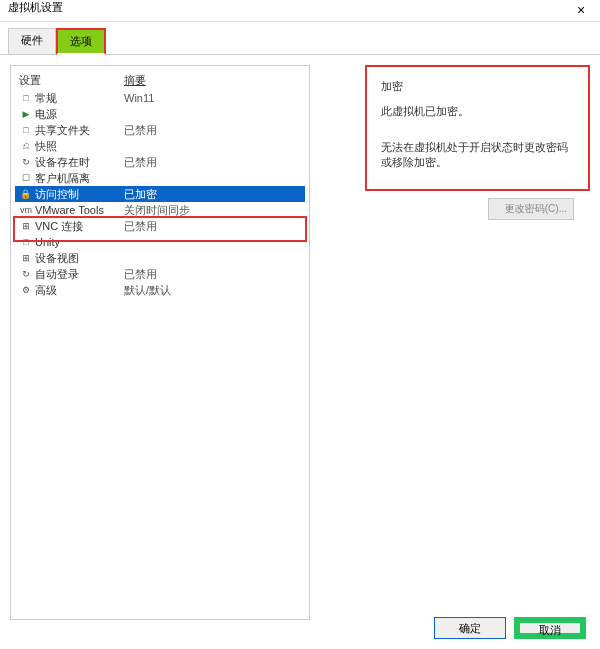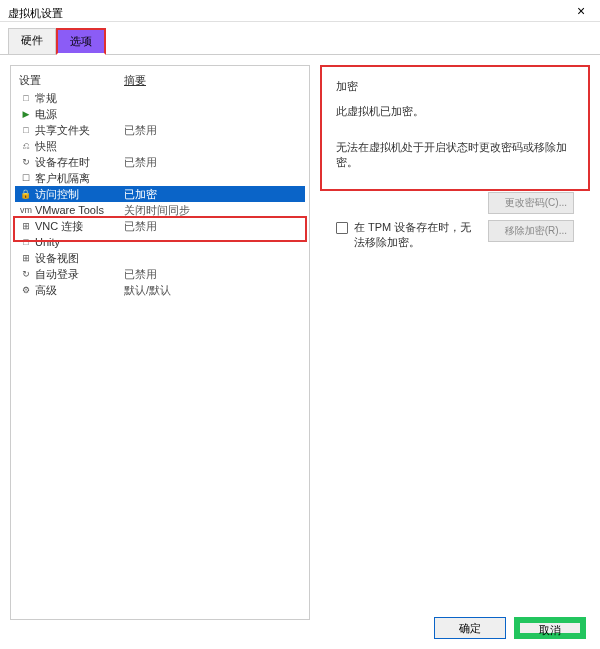--- a/index.html
+++ b/index.html
@@ -1,39 +1,39 @@
 <!DOCTYPE html>
 <html><head>
 <meta charset="utf-8">
 <style>
   * { box-sizing: border-box; margin: 0; padding: 0; }
   body { font-family: "Microsoft YaHei", Tahoma, sans-serif; font-size: 11px; background: #fff; width: 600px; height: 649px; overflow: hidden; }
-  .titlebar { display: flex; justify-content: space-between; align-items: flex-end; height: 22px; padding: 0 4px 0 8px; border-bottom: 1px solid #e0e0e0; }
+  .titlebar { display: flex; justify-content: space-between; align-items: flex-start; height: 22px; padding: 0 4px 0 8px; border-bottom: 1px solid #e0e0e0; }
   .close-btn { width: 30px; height: 20px; display: flex; align-items: center; justify-content: center; font-size: 14px; cursor: pointer; }
   .tabs { display: flex; padding: 6px 8px 0 8px; border-bottom: 1px solid #ccc; }
   .tab { padding: 4px 12px; border: 1px solid #ccc; border-bottom: none; background: #f0f0f0; cursor: pointer; font-size: 11px; text-align: center; }
-  .tab.active { background: #8b5cf6; border: 2px solid #e03030; border-bottom: 2px solid #fff; margin-bottom: -1px; font-weight: 500; }
-  .content { display: flex; padding: 10px; height: 575px; }
+  .tab.active { background: #84cc16; border: 2px solid #e03030; border-bottom: 2px solid #fff; margin-bottom: -1px; font-weight: 500; }
+  .content { display: flex; padding: 10px; height: 575px; gap: 45px; }
   .left-pane { width: 300px; border: 1px solid #ccc; padding: 4px; background: #fff; position: relative; }
   .list-header { display: flex; height: 20px; align-items: center; padding: 0 4px; font-size: 11px; color: #333; }
   .col-setting { width: 105px; }
   .col-summary { flex: 1; text-decoration: underline; }
   .list-body { }
   .list-row { display: flex; height: 16px; align-items: center; padding: 0 4px; font-size: 11px; color: #333; }
   .list-row .icon { width: 14px; height: 12px; margin-right: 2px; display: inline-flex; align-items: center; justify-content: center; font-size: 9px; }
   .list-row .label { width: 89px; white-space: nowrap; overflow: hidden; }
   .list-row .summary { flex: 1; color: #555; }
   .list-row.selected { background: #0a64c8; color: #fff; }
   .list-row.selected .summary { color: #fff; }
   .highlight-box { position: absolute; left: 2px; right: 2px; top: 150px; height: 26px; border: 2px solid #e03030; pointer-events: none; }
   .right-pane { flex: 1; padding: 0 0 0 10px; }
   .right-box { border: 2px solid #e03030; padding: 12px 14px; height: 126px; position: relative; }
   .section-title { font-size: 11px; color: #333; margin-bottom: 10px; }
   .info-line { font-size: 11px; color: #333; margin-bottom: 21px; }
-  .warn-line { font-size: 11px; color: #333; margin-bottom: 22px; }
+  .warn-line { font-size: 11px; color: #333; margin-bottom: 28px; }
   .btn-row { display: flex; justify-content: flex-end; margin-bottom: 6px; }
   .small-btn { background: #eaeaea; border: 1px solid #c8c8c8; color: #888; font-size: 10px; padding: 3px 6px; width: 86px; text-align: right; }
   .tpm-row { display: flex; align-items: flex-start; gap: 6px; }
   .tpm-icon { width: 12px; height: 12px; border: 1px solid #666; border-radius: 1px; margin-top: 2px; }
   .tpm-text { font-size: 11px; color: #333; flex: 1; line-height: 1.4; }
   .footer { position: absolute; bottom: 10px; right: 14px; display: flex; gap: 8px; }
   .footer-btn { width: 72px; height: 22px; background: #efefef; border: 6px solid #22c55e; font-size: 11px; cursor: pointer; }
   .footer-btn.primary { border: 1px solid #0a64c8; }
   
   .ico-gen { color: #555; }
@@ -56,20 +56,21 @@
 
   <div class="left-pane">
     <div class="list-header">
       <div class="col-setting">设置</div>
       <div class="col-summary">摘要</div>
     </div>
     <div class="list-body" id="list-body">
         <div class="list-row">
           <span class="icon ico-gen">□</span>
           <span class="label">常规</span>
+          <span class="summary">Win11</span>
         </div>
         <div class="list-row">
           <span class="icon ico-gen ico-play">▶</span>
           <span class="label">电源</span>
           <span class="summary"></span>
         </div>
         <div class="list-row">
           <span class="icon ico-gen">□</span>
           <span class="label">共享文件夹</span>
           <span class="summary">已禁用</span>
@@ -129,25 +130,20 @@
   </div>
 
   <div class="right-pane">
     <div class="right-box">
       <div class="section-title">加密</div>
       <div class="info-line">此虚拟机已加密。</div>
       <div class="warn-line">无法在虚拟机处于开启状态时更改密码或移除加密。</div>
       <div class="btn-row">
         <div class="small-btn">更改密码(C)...</div>
       </div>
-      <div class="tpm-row">
-        <div class="tpm-icon"></div>
-        <div class="tpm-text">在 TPM 设备存在时，无法移除加密。</div>
-        <div class="small-btn">移除加密(R)...</div>
-      </div>
     </div>
   </div>
 
 </div>
 
 <div class="footer">
   <button class="footer-btn primary">确定</button>
   <button class="footer-btn">取消</button>
 </div>
 

